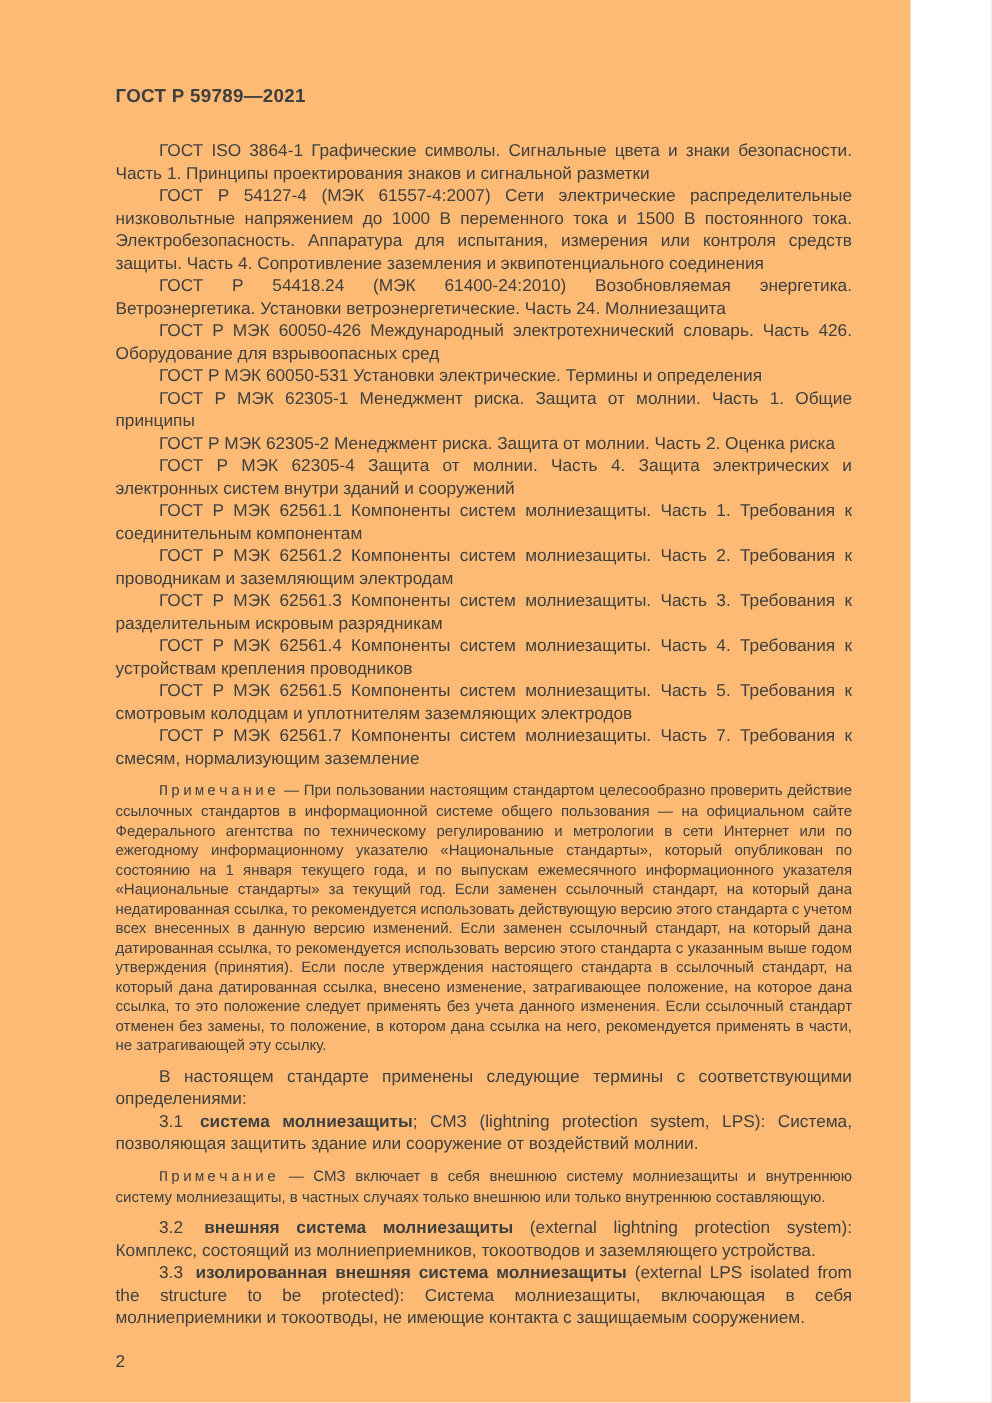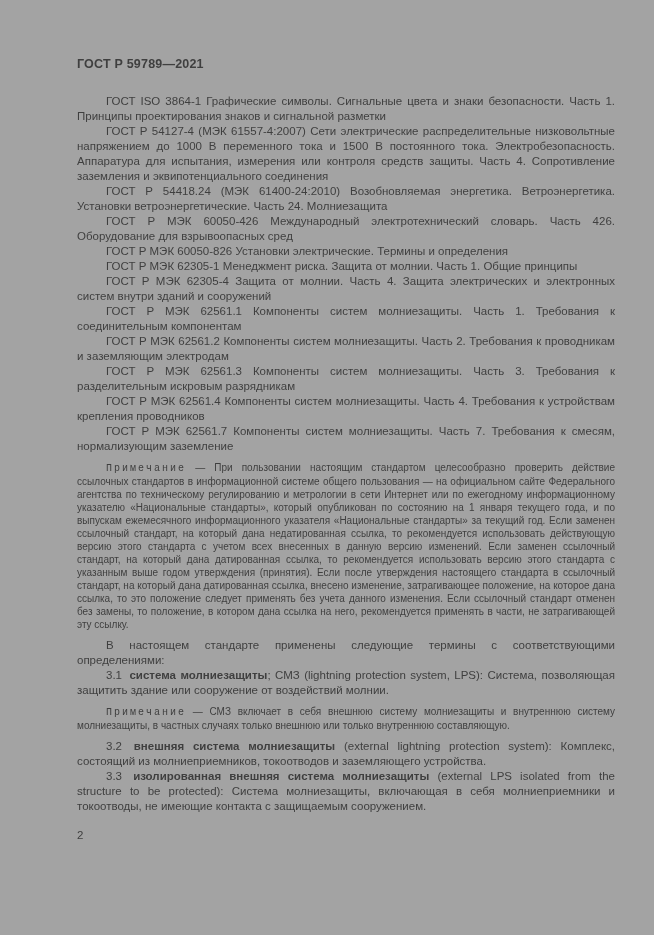--- a/index.html
+++ b/index.html
@@ -1,20 +1,20 @@
 <!DOCTYPE html>
 <html><head>
 <meta charset="utf-8">
 <style>
   html, body { margin: 0; padding: 0; background: #ffffff; }
   .page {
     position: relative;
-    width: 654px;
+    width: 607px;
     height: 935px;
-    background: #a3a3a3;
+    background: #fdba74;
     font-family: "Liberation Sans", "DejaVu Sans", sans-serif;
     color: #3f3f3f;
     overflow: hidden;
     box-sizing: border-box;
   }
   .content {
     padding: 57px 39px 0 77px;
     box-sizing: border-box;
   }
   .doc-header {
@@ -59,27 +59,29 @@
 <div class="page">
   <div class="content">
 
     <div class="doc-header">ГОСТ Р 59789—2021</div>
 
     <section>
       <p class="body-p">ГОСТ ISO 3864-1  Графические символы. Сигнальные цвета и знаки безопасности. Часть 1. Принципы проектирования знаков и сигнальной разметки</p>
       <p class="body-p">ГОСТ Р 54127-4 (МЭК 61557-4:2007) Сети электрические распределительные низковольтные напряжением до 1000 В переменного тока и 1500 В постоянного тока. Электробезопасность. Аппаратура для испытания, измерения или контроля средств защиты. Часть 4. Сопротивление заземления и эквипотенциального соединения</p>
       <p class="body-p">ГОСТ Р 54418.24 (МЭК 61400-24:2010) Возобновляемая энергетика. Ветроэнергетика. Установки ветроэнергетические. Часть 24. Молниезащита</p>
       <p class="body-p">ГОСТ Р МЭК 60050-426  Международный электротехнический словарь. Часть 426. Оборудование для взрывоопасных сред</p>
-      <p class="body-p">ГОСТ Р МЭК 60050-826  Установки электрические. Термины и определения</p>
+      <p class="body-p">ГОСТ Р МЭК 60050-531  Установки электрические. Термины и определения</p>
       <p class="body-p">ГОСТ Р МЭК 62305-1  Менеджмент риска. Защита от молнии. Часть 1. Общие принципы</p>
+      <p class="body-p">ГОСТ Р МЭК 62305-2  Менеджмент риска. Защита от молнии. Часть 2. Оценка риска</p>
       <p class="body-p">ГОСТ Р МЭК 62305-4  Защита от молнии. Часть 4. Защита электрических и электронных систем внутри зданий и сооружений</p>
       <p class="body-p">ГОСТ Р МЭК 62561.1  Компоненты систем молниезащиты. Часть 1. Требования к соединительным компонентам</p>
       <p class="body-p">ГОСТ Р МЭК 62561.2  Компоненты систем молниезащиты. Часть 2. Требования к проводникам и заземляющим электродам</p>
       <p class="body-p">ГОСТ Р МЭК 62561.3  Компоненты систем молниезащиты. Часть 3. Требования к разделительным искровым разрядникам</p>
       <p class="body-p">ГОСТ Р МЭК 62561.4  Компоненты систем молниезащиты. Часть 4. Требования к устройствам крепления проводников</p>
+      <p class="body-p">ГОСТ Р МЭК 62561.5  Компоненты систем молниезащиты. Часть 5. Требования к смотровым колодцам и уплотнителям заземляющих электродов</p>
       <p class="body-p">ГОСТ Р МЭК 62561.7  Компоненты систем молниезащиты. Часть 7. Требования к смесям, нормализующим заземление</p>
     </section>
 
     <div class="note"><span class="note-label">Примечание</span>
       <span>— При пользовании настоящим стандартом целесообразно проверить действие ссылочных стандартов в информационной системе общего пользования — на официальном сайте Федерального агентства по техническому регулированию и метрологии в сети Интернет или по ежегодному информационному указателю «Национальные стандарты», который опубликован по состоянию на 1 января текущего года, и по выпускам ежемесячного информационного указателя «Национальные стандарты» за текущий год. Если заменен ссылочный стандарт, на который дана недатированная ссылка, то рекомендуется использовать действующую версию этого стандарта с учетом всех внесенных в данную версию изменений. Если заменен ссылочный стандарт, на который дана датированная ссылка, то рекомендуется использовать версию этого стандарта с указанным выше годом утверждения (принятия). Если после утверждения настоящего стандарта в ссылочный стандарт, на который дана датированная ссылка, внесено изменение, затрагивающее положение, на которое дана ссылка, то это положение следует применять без учета данного изменения. Если ссылочный стандарт отменен без замены, то положение, в котором дана ссылка на него, рекомендуется применять в части, не затрагивающей эту ссылку.</span></div>
 
 
     <p class="body-p">В настоящем стандарте применены следующие термины с соответствующими определениями:</p>
 
     <p class="body-p"><span class="term-num">3.1</span>

